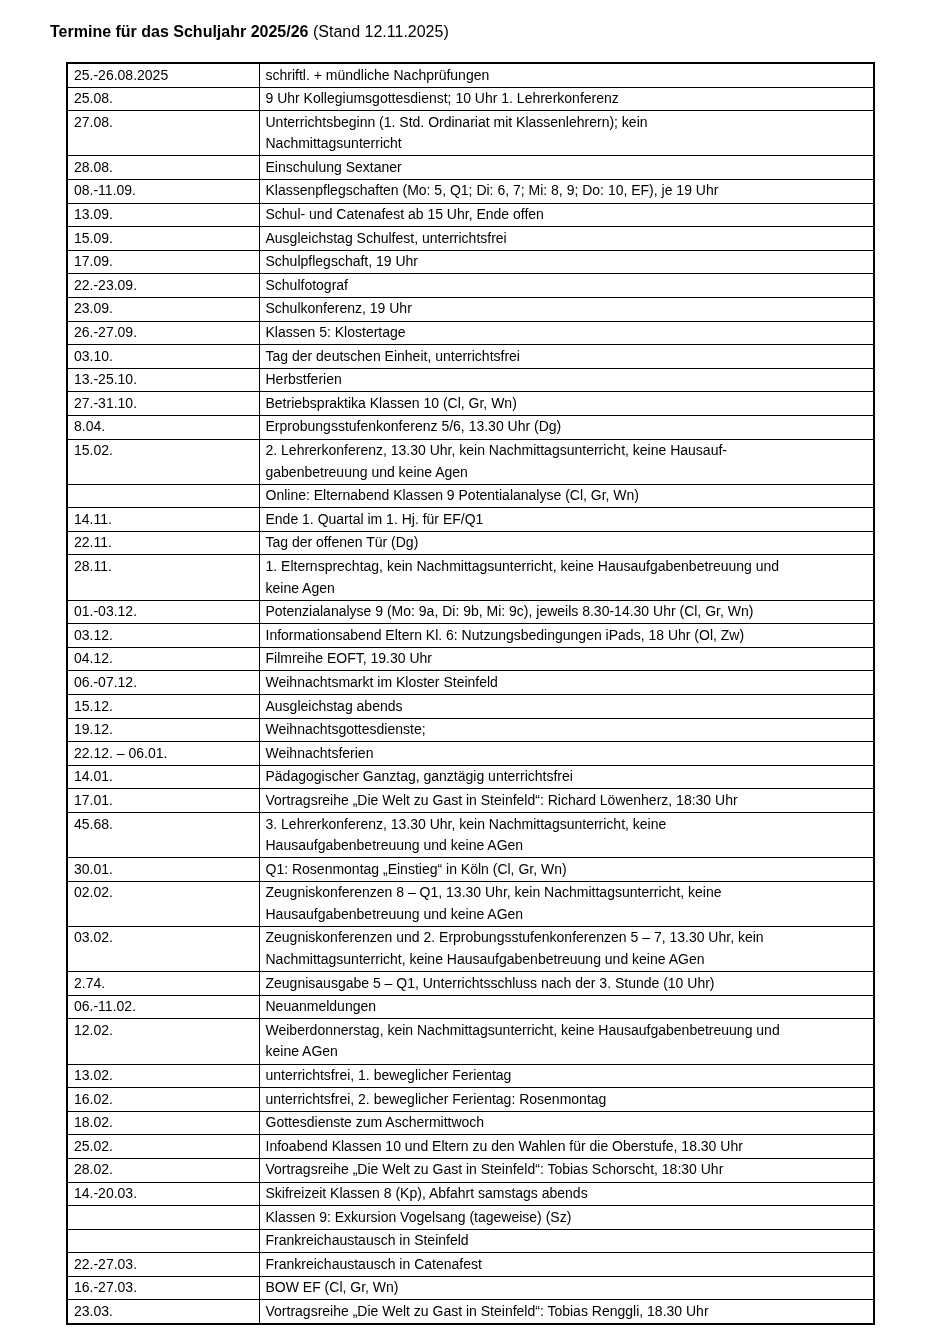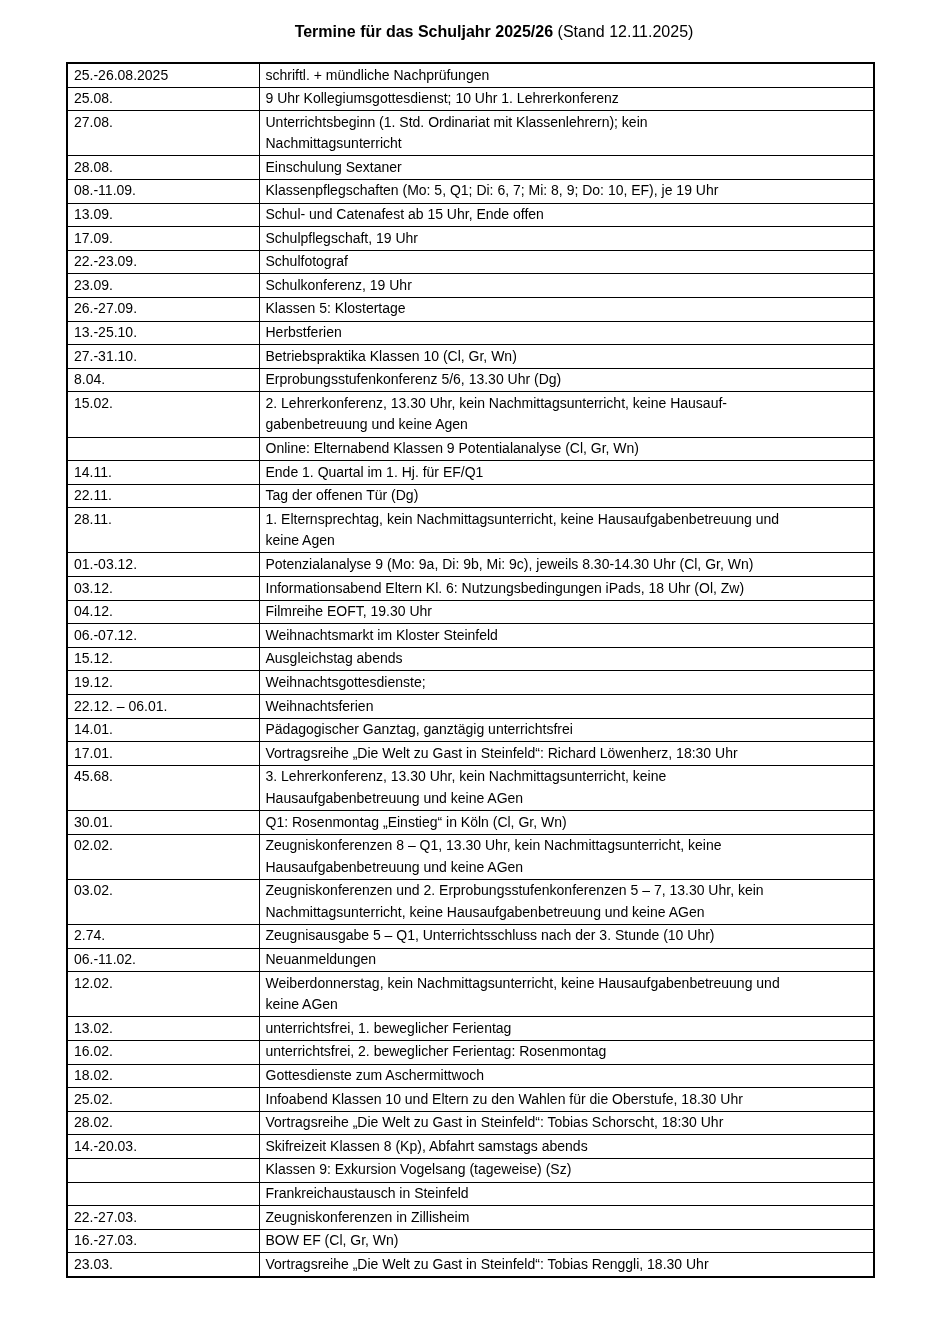--- a/index.html
+++ b/index.html
@@ -11,21 +11,20 @@
     width: 938px;
     height: 1338px;
     font-family: "Liberation Sans", sans-serif;
     color: #000000;
     overflow: hidden;
   }
   .doc-title {
     margin-left: 50px;
     width: 888px;
     padding-top: 21px;
-    text-align: center;
     font-size: 16px;
     line-height: 22px;
     white-space: nowrap;
   }
   .doc-title .title-main {
     font-weight: bold;
   }
   .doc-title .title-suffix {
     font-weight: normal;
   }
@@ -87,34 +86,42 @@
       </tr>
       <tr>
         <td class="date-cell">08.-11.09.</td>
         <td class="event-cell">Klassenpflegschaften (Mo: 5, Q1; Di: 6, 7; Mi: 8, 9; Do: 10, EF), je 19 Uhr</td>
       </tr>
       <tr>
         <td class="date-cell">13.09.</td>
         <td class="event-cell">Schul- und Catenafest ab 15 Uhr, Ende offen</td>
       </tr>
       <tr>
+        <td class="date-cell">15.09.</td>
+        <td class="event-cell">Ausgleichstag Schulfest, unterrichtsfrei</td>
+      </tr>
+      <tr>
         <td class="date-cell">17.09.</td>
         <td class="event-cell">Schulpflegschaft, 19 Uhr</td>
       </tr>
       <tr>
         <td class="date-cell">22.-23.09.</td>
         <td class="event-cell">Schulfotograf</td>
       </tr>
       <tr>
         <td class="date-cell">23.09.</td>
         <td class="event-cell">Schulkonferenz, 19 Uhr</td>
       </tr>
       <tr>
         <td class="date-cell">26.-27.09.</td>
         <td class="event-cell">Klassen 5: Klostertage</td>
+      </tr>
+      <tr>
+        <td class="date-cell">03.10.</td>
+        <td class="event-cell">Tag der deutschen Einheit, unterrichtsfrei</td>
       </tr>
       <tr>
         <td class="date-cell">13.-25.10.</td>
         <td class="event-cell">Herbstferien</td>
       </tr>
       <tr>
         <td class="date-cell">27.-31.10.</td>
         <td class="event-cell">Betriebspraktika Klassen 10 (Cl, Gr, Wn)</td>
       </tr>
       <tr>
@@ -238,21 +245,21 @@
       <tr>
         <td class="date-cell"></td>
         <td class="event-cell">Klassen 9: Exkursion Vogelsang (tageweise) (Sz)</td>
       </tr>
       <tr>
         <td class="date-cell"></td>
         <td class="event-cell">Frankreichaustausch in Steinfeld</td>
       </tr>
       <tr>
         <td class="date-cell">22.-27.03.</td>
-        <td class="event-cell">Zeugniskonferenzen in Zillisheim</td>
+        <td class="event-cell">Frankreichaustausch in Catenafest</td>
       </tr>
       <tr>
         <td class="date-cell">16.-27.03.</td>
         <td class="event-cell">BOW EF (Cl, Gr, Wn)</td>
       </tr>
       <tr>
         <td class="date-cell">23.03.</td>
         <td class="event-cell">Vortragsreihe „Die Welt zu Gast in Steinfeld“: Tobias Renggli, 18.30 Uhr</td>
       </tr>
     </tbody>

